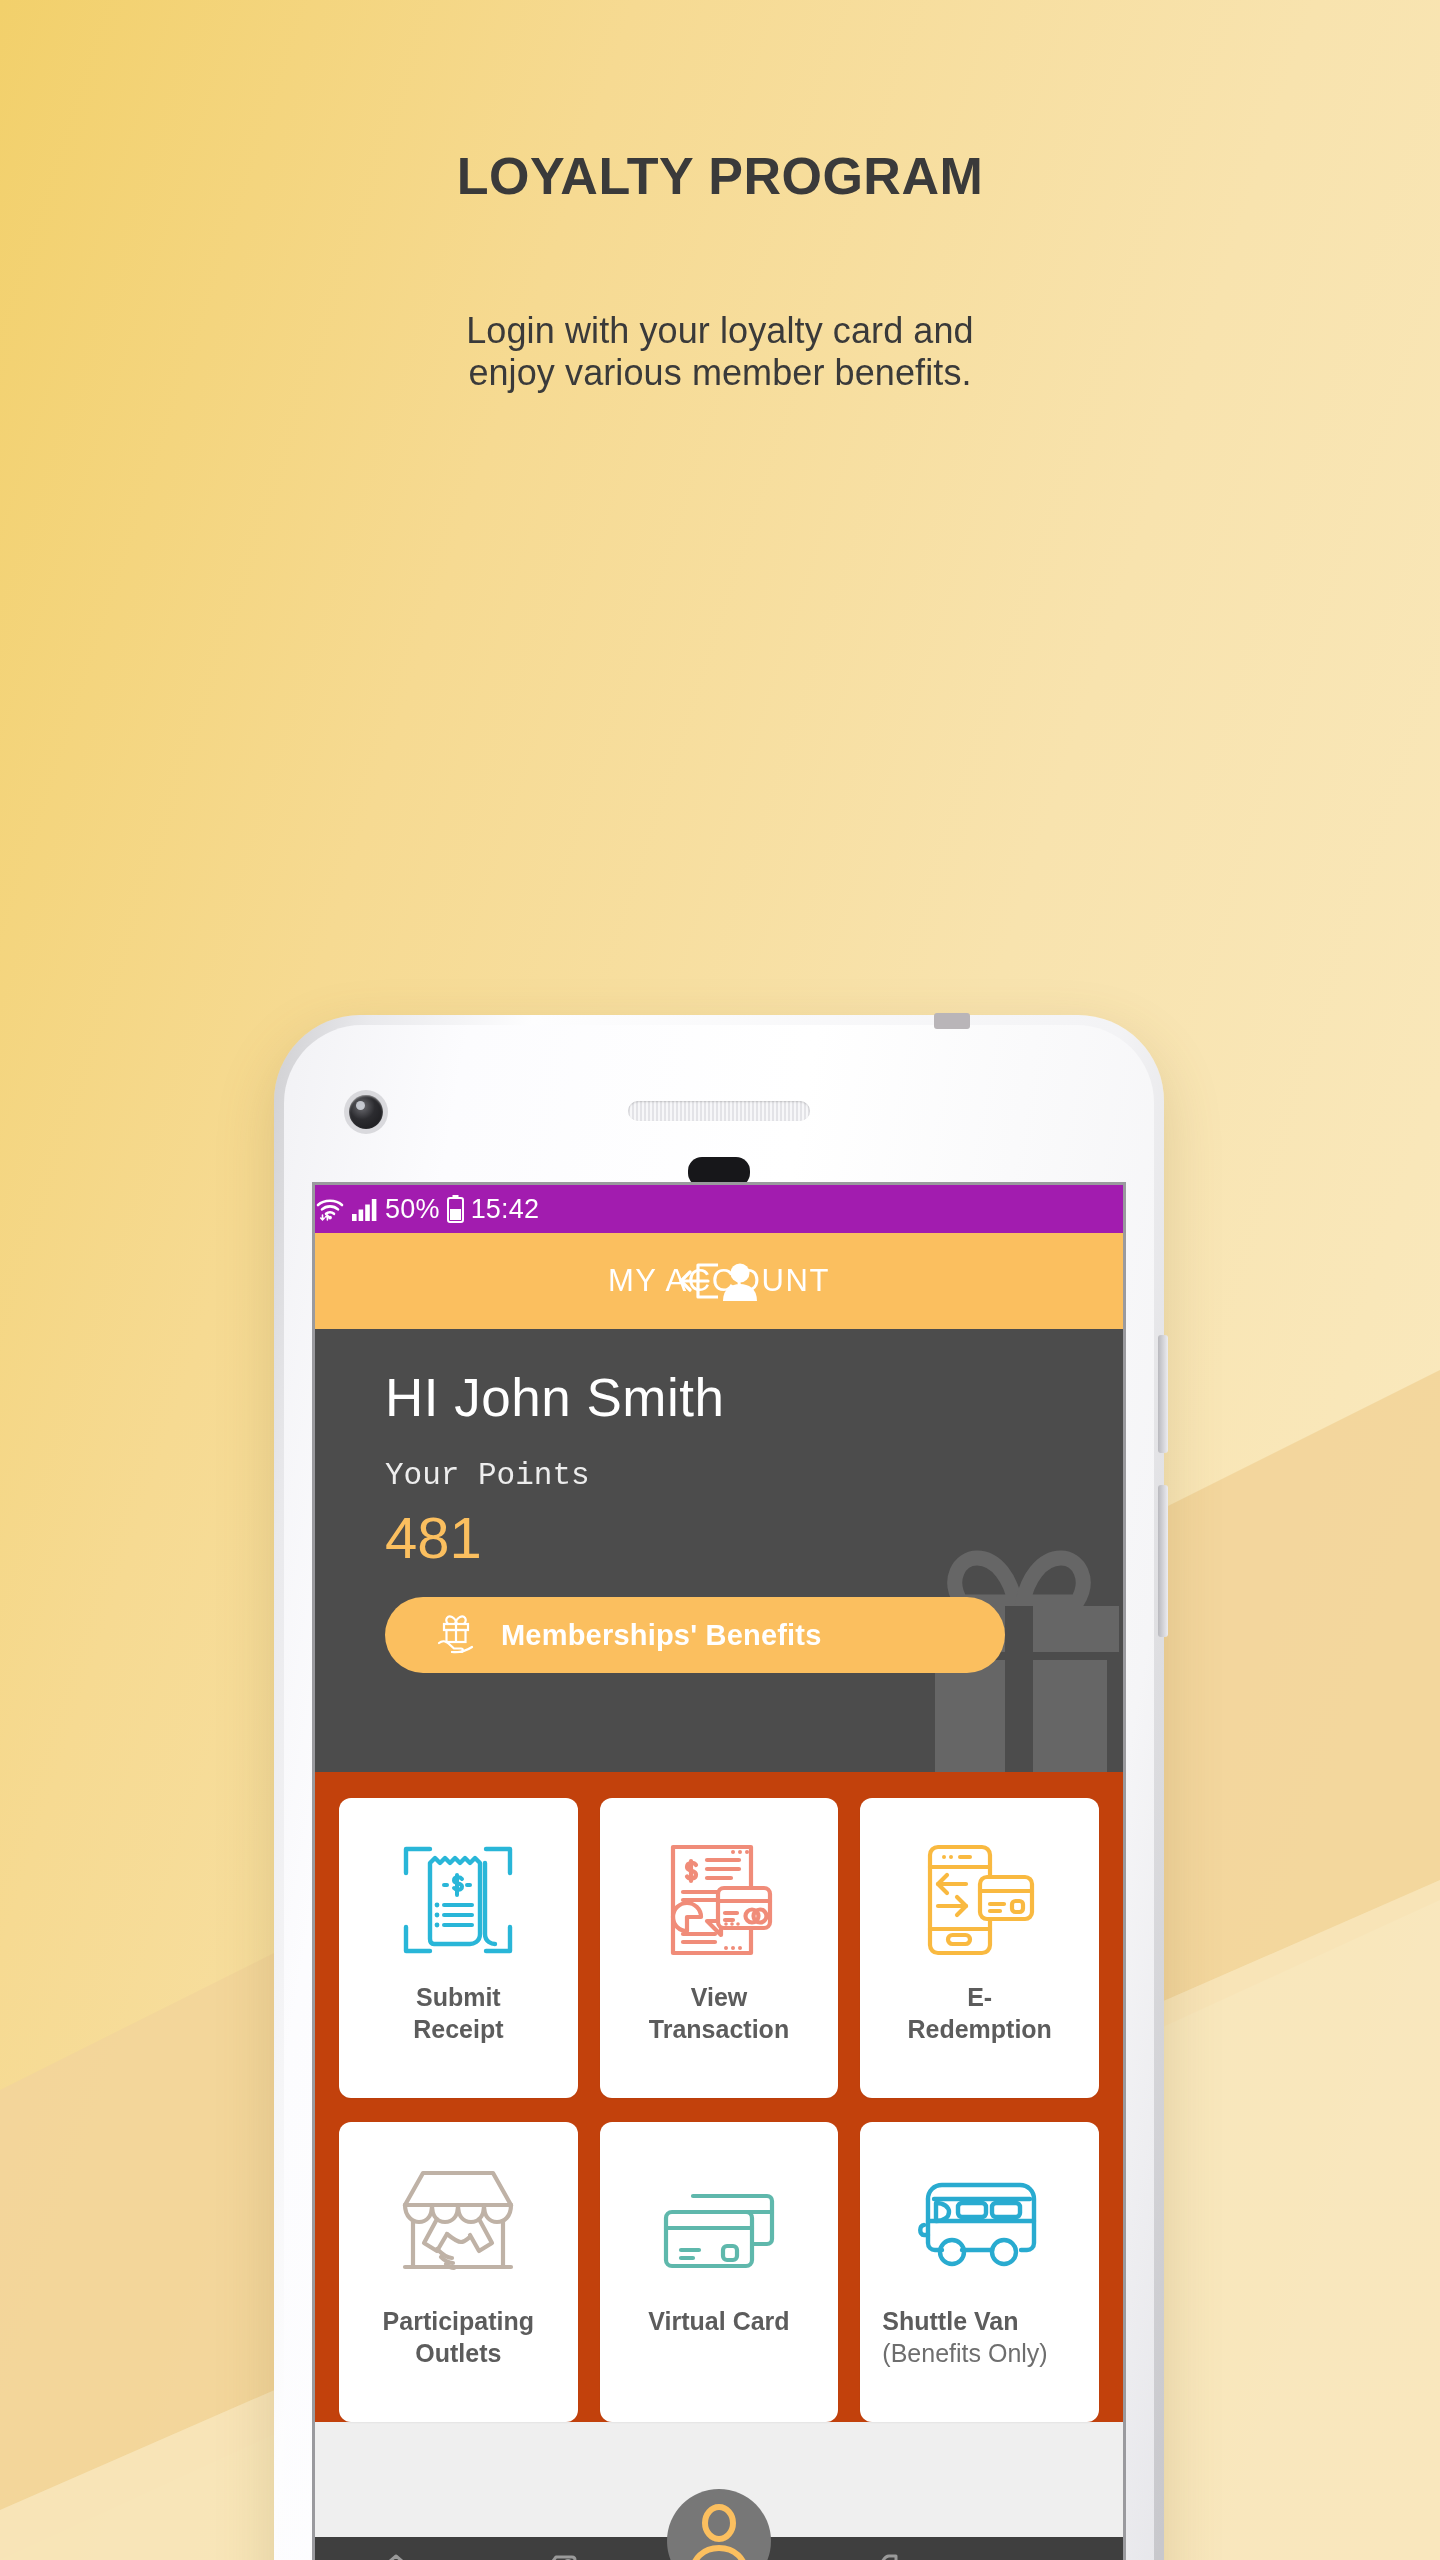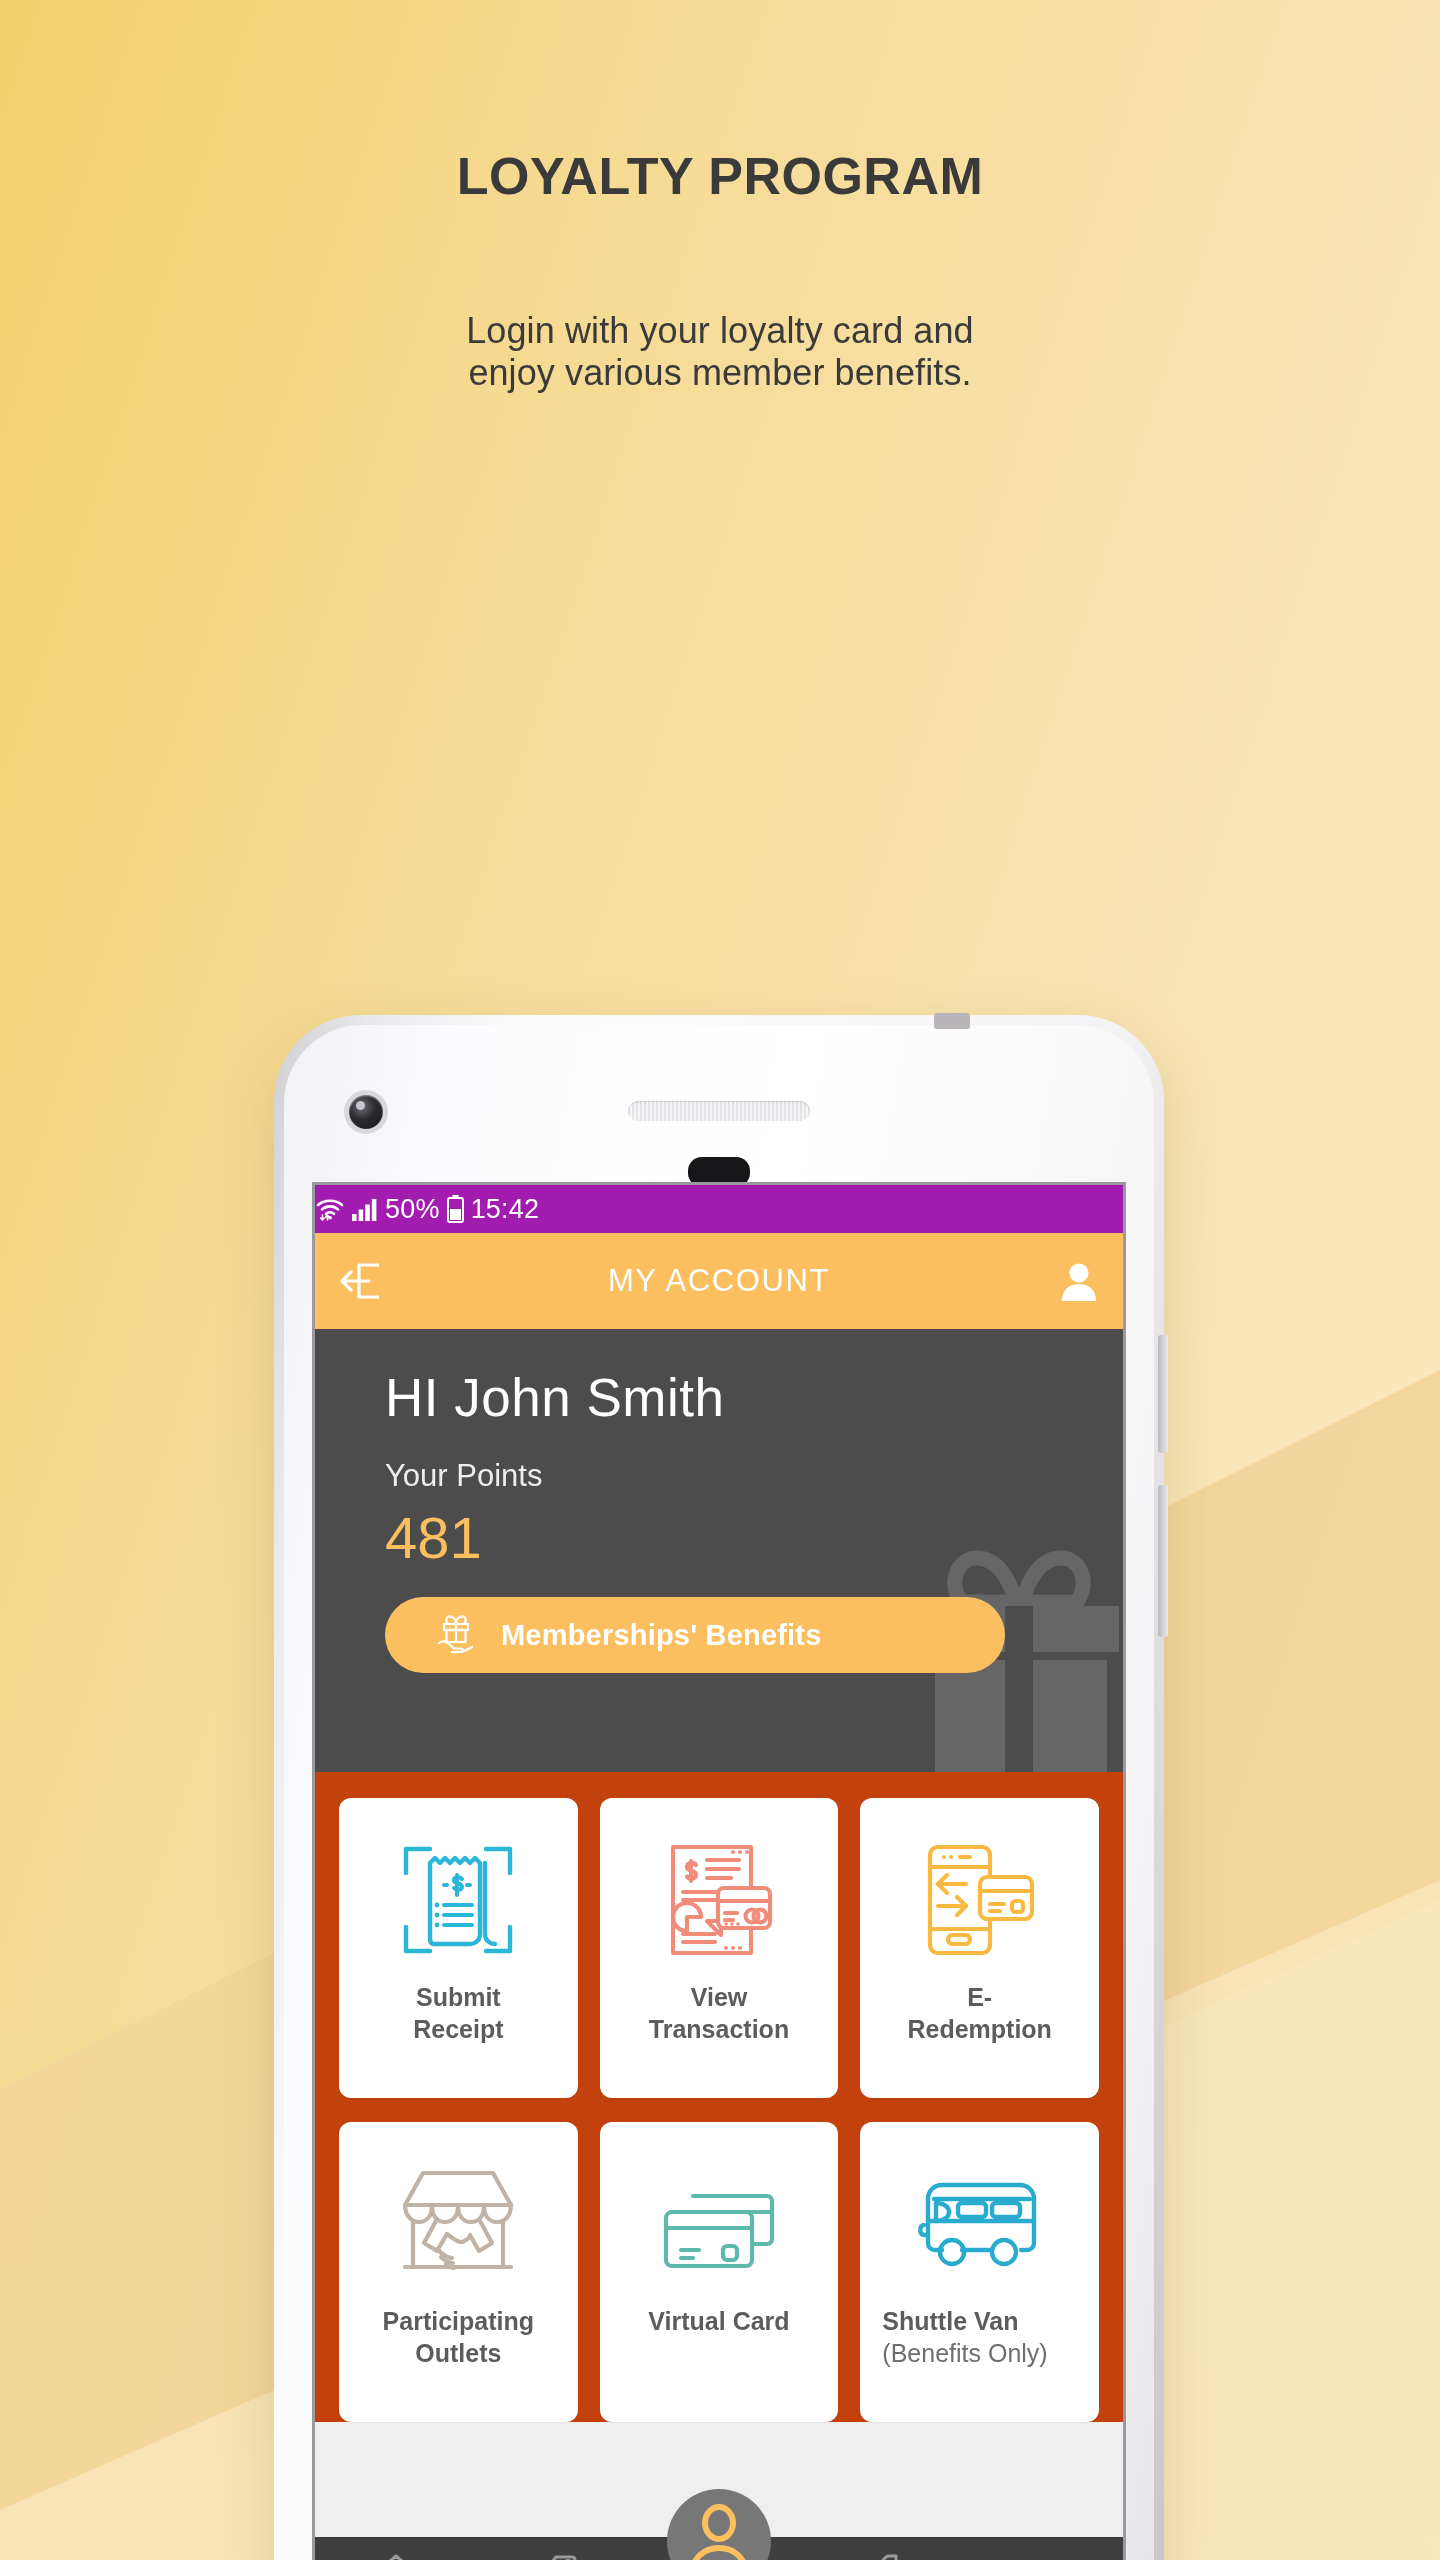--- a/index.html
+++ b/index.html
@@ -102,42 +102,42 @@
     display:flex; align-items:center; justify-content:flex-start;
     padding-right:8px; gap:7px;
     color:#fff;
   }
   #statusbar .sb-txt { font-size:27px; font-weight:400; letter-spacing:.2px; line-height:1; }
   .sb-icon { display:flex; align-items:flex-end; }
 
   
   #appbar {
     height:96px; background:#FBBF5F;
-    display:flex; align-items:center; justify-content:space-between;
+    display:flex; align-items:center; justify-content:center;
     padding:0 24px;
   }
   #appbar-title {
     color:#fff; font-size:31px; font-weight:500; letter-spacing:1.6px;
     position:absolute; left:0; right:0; text-align:center; pointer-events:none;
   }
   #appbar { position:relative; }
 
   
   #profile {
     position:relative;
     background:#4C4C4C; height:443px;
     padding:42px 0 0 70px;
     overflow:hidden;
   }
   #gift-wm {
     position:absolute; right:-6px; bottom:-6px;
     opacity:1;
   }
   #greeting { color:#fff; font-size:53px; font-weight:300; letter-spacing:.5px; line-height:1; position:relative; }
-  #points-label { color:#EDEDED; font-size:31px; font-weight:300; margin-top:36px; line-height:1; position:relative;}
+  #points-label { color:#EDEDED; font-size:31px; font-weight:300; margin-top:36px; line-height:1; position:relative;font-family:Liberation Mono, monospace;}
   #points-value { color:#FBBF5F; font-size:58px; font-weight:300; margin-top:18px; line-height:1; position:relative;}
   #benefits-btn {
     position:relative;
     margin-top:30px;
     width:620px; height:76px;
     background:#FBBF5F; border:none; border-radius:38px;
     display:flex; align-items:center; gap:22px;
     padding-left:50px; cursor:pointer;
   }
   #benefits-btn-label { color:#fff; font-size:29px; font-weight:700; letter-spacing:.2px; }

